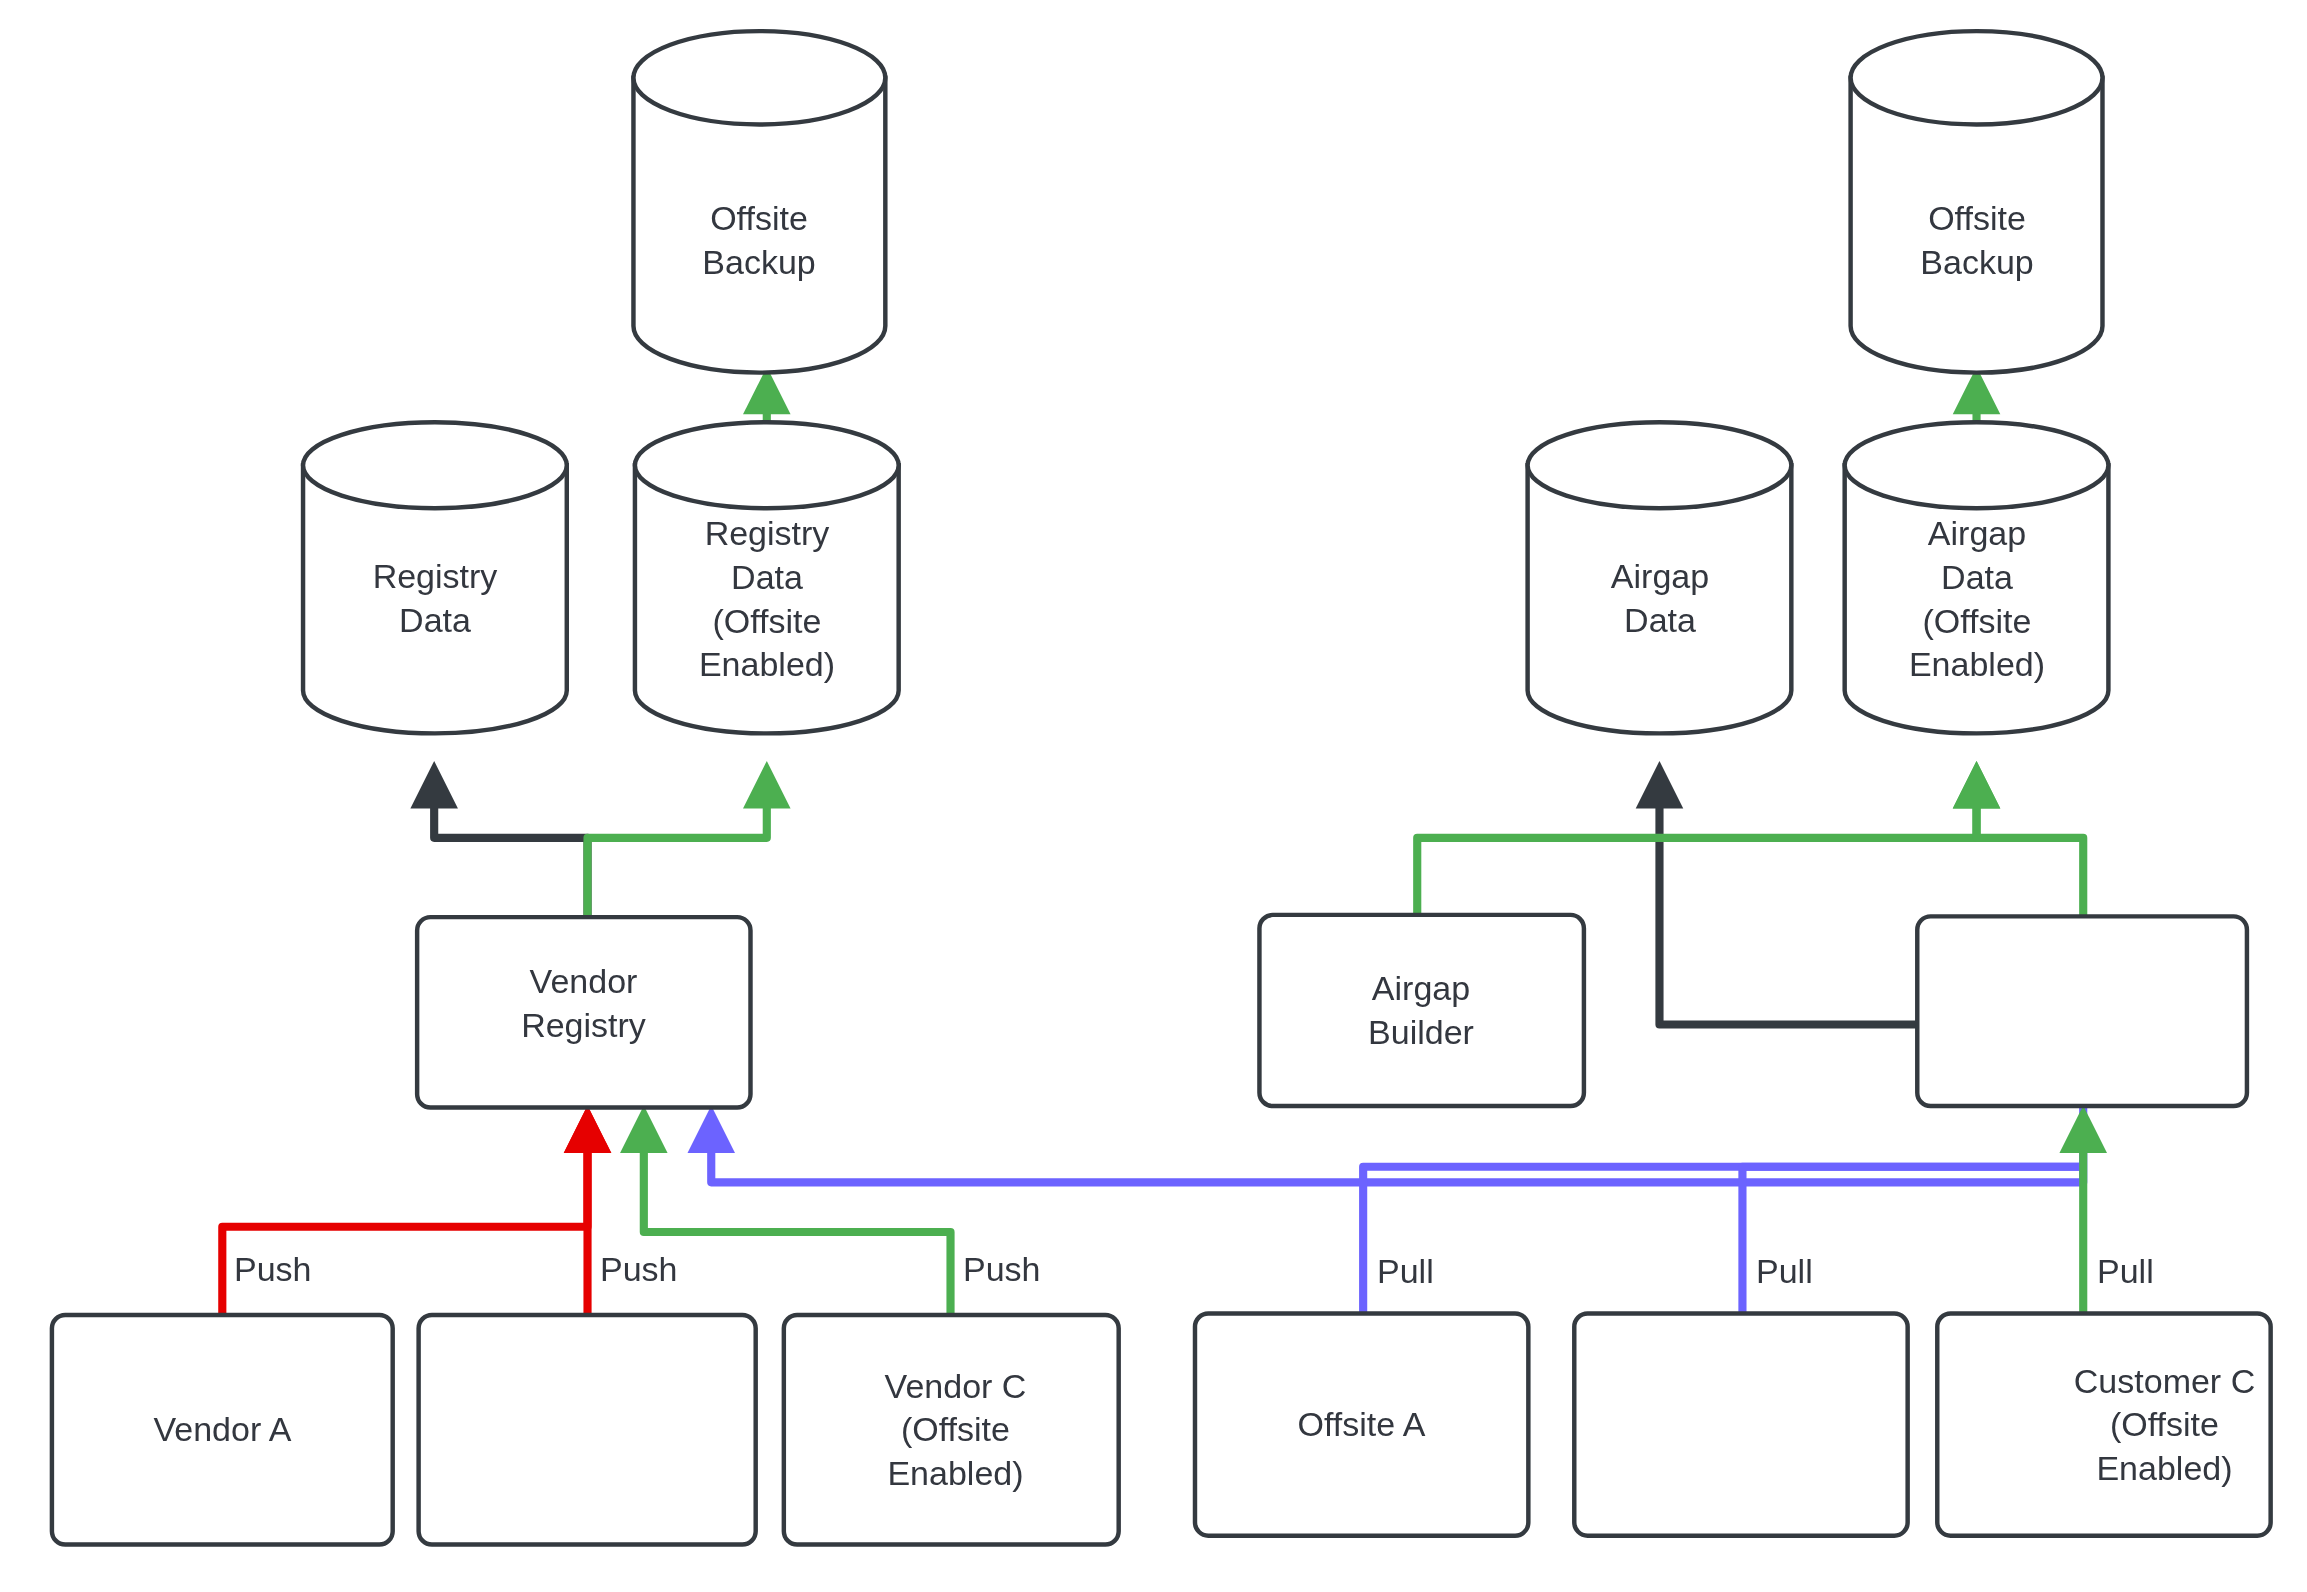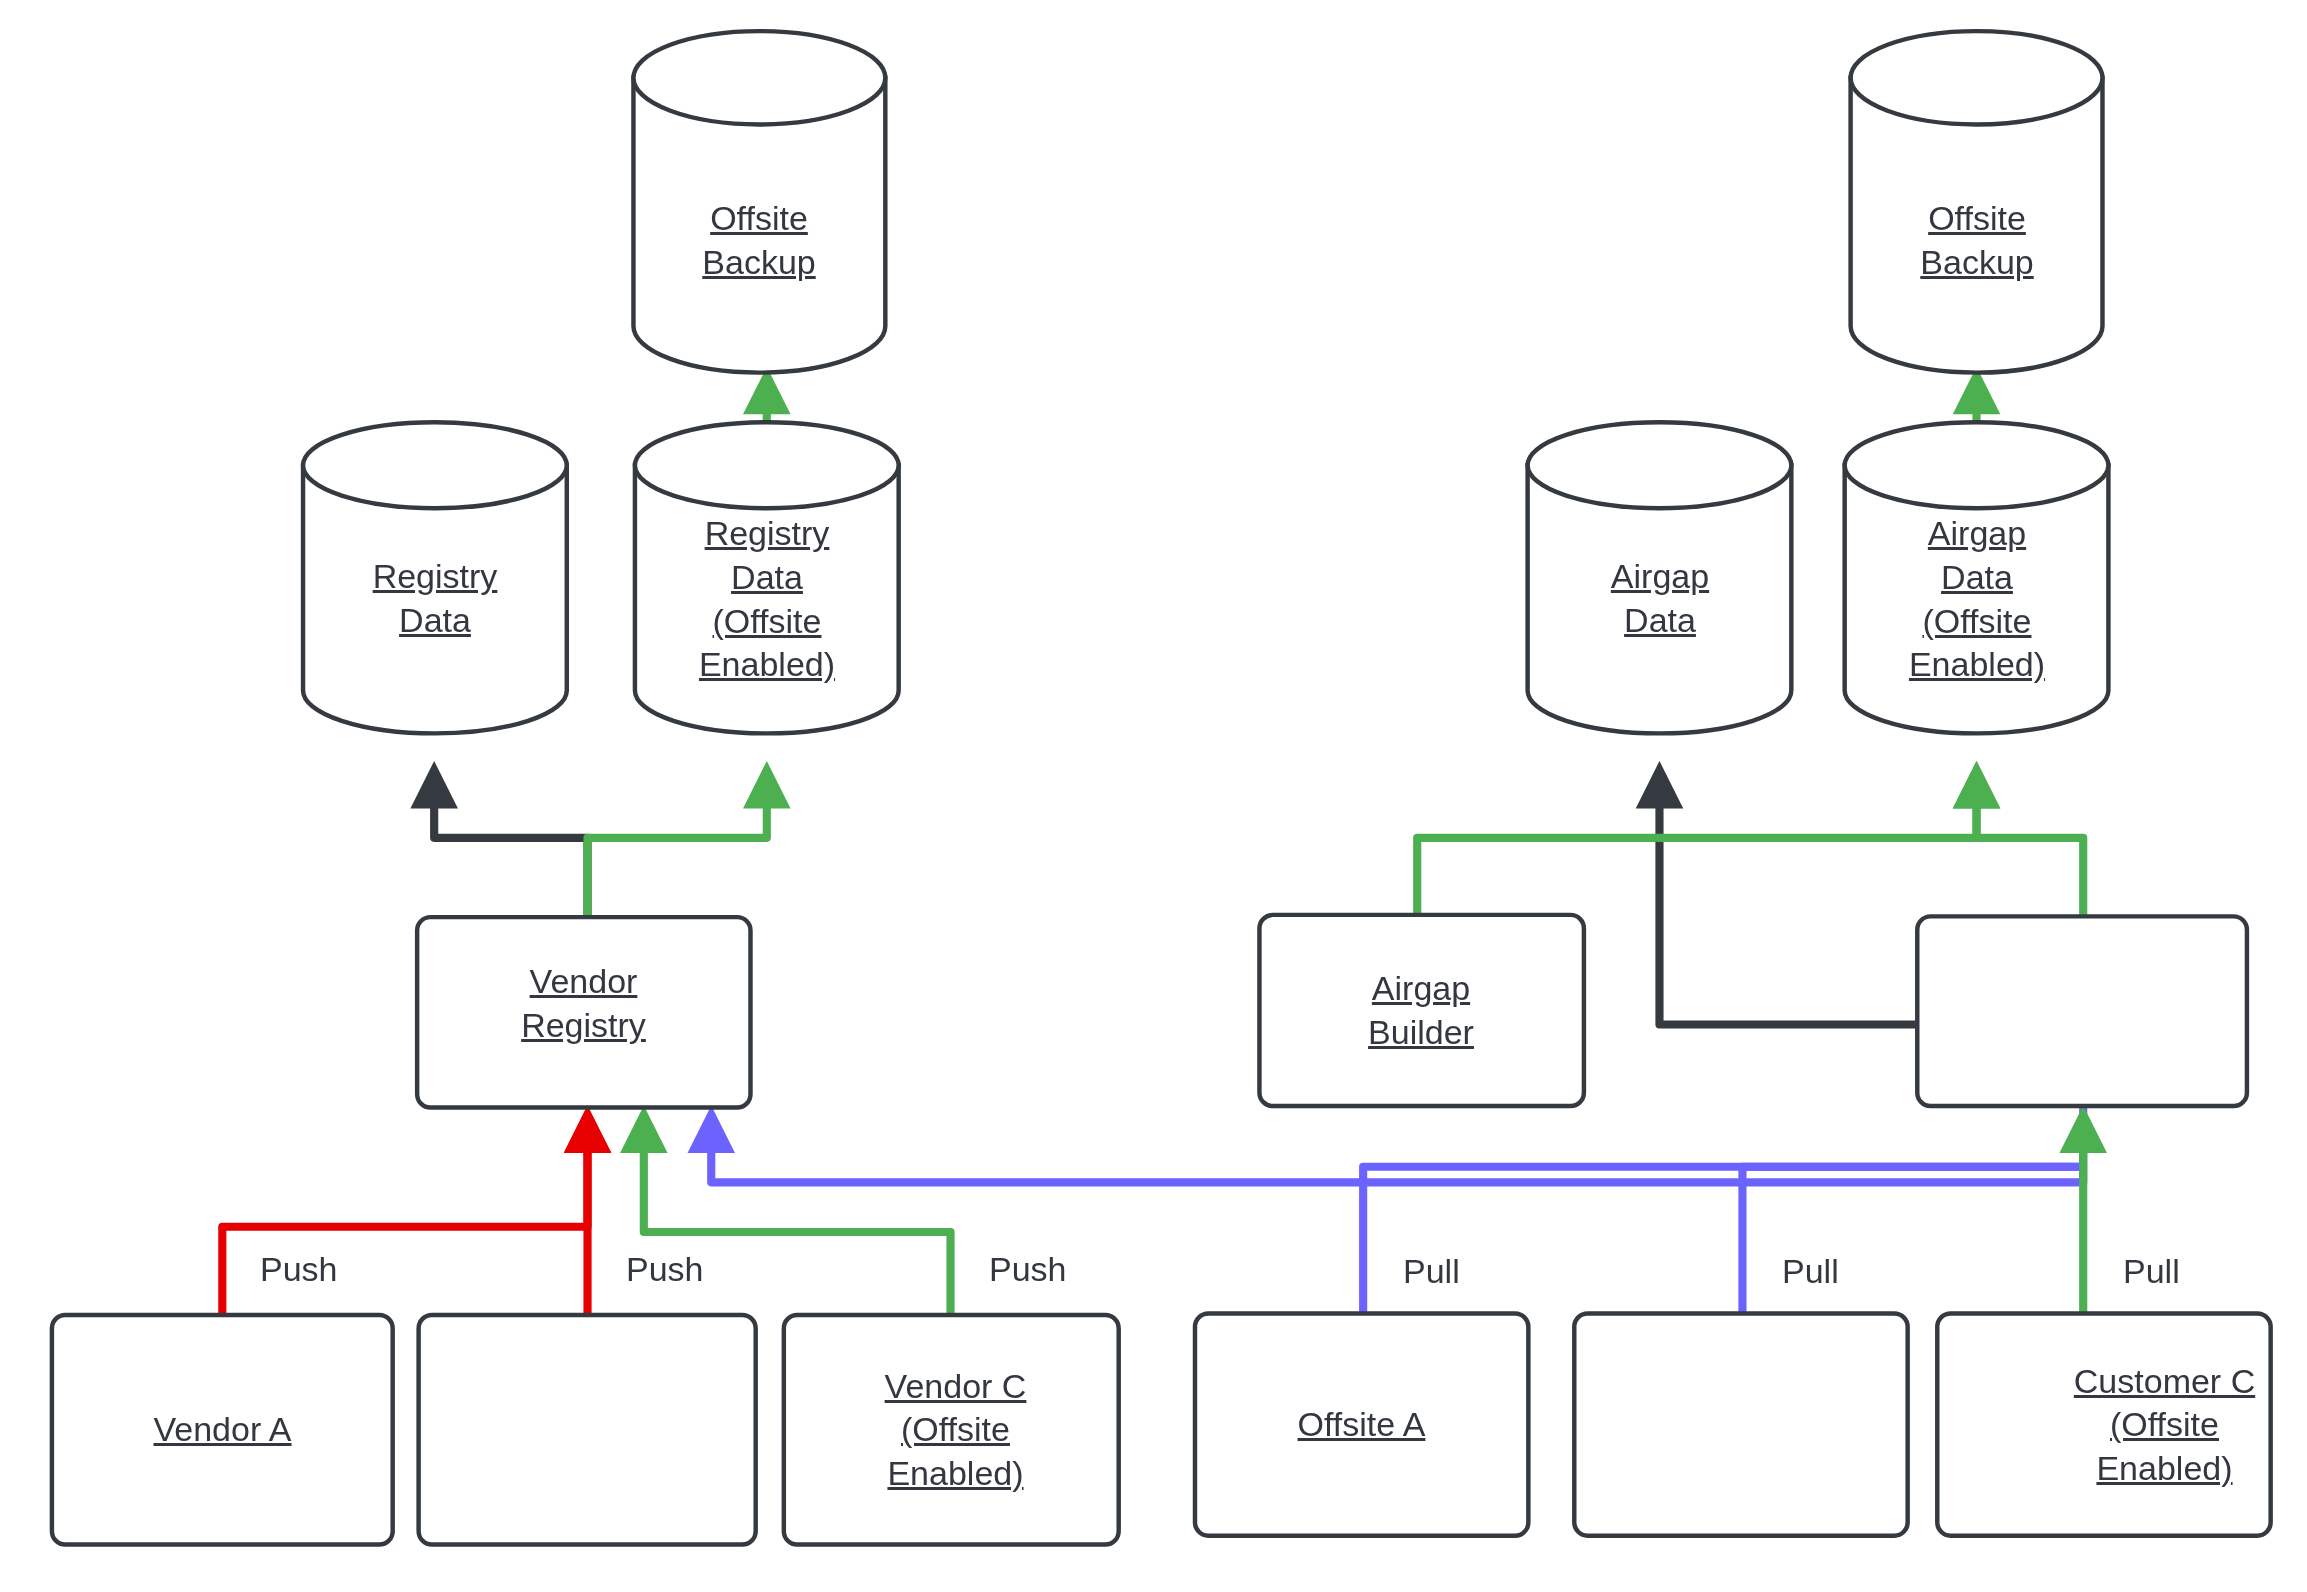--- a/index.html
+++ b/index.html
@@ -26,29 +26,27 @@
     display: flex;
     flex-direction: column;
     align-items: center;
     justify-content: center;
     text-align: center;
     color: #33373f;
     font-size: 34px;
     line-height: 1.28;
     pointer-events: none;
     white-space: pre;
-    text-decoration: underline;
   }
   .edge-label {
     position: absolute;
     color: #33373f;
     font-size: 34px;
     line-height: 1;
     white-space: nowrap;
-    margin-left: 26px;
   }
 </style>
 </head>
 <body>
 
 <div id="stage">
 
   <svg id="diagram-svg" viewBox="0 0 3114 2149">
     <defs>
       <marker id="arrow-dark" viewBox="0 0 12 12" refX="9" refY="6" markerWidth="7" markerHeight="7" orient="auto-start-reverse">

